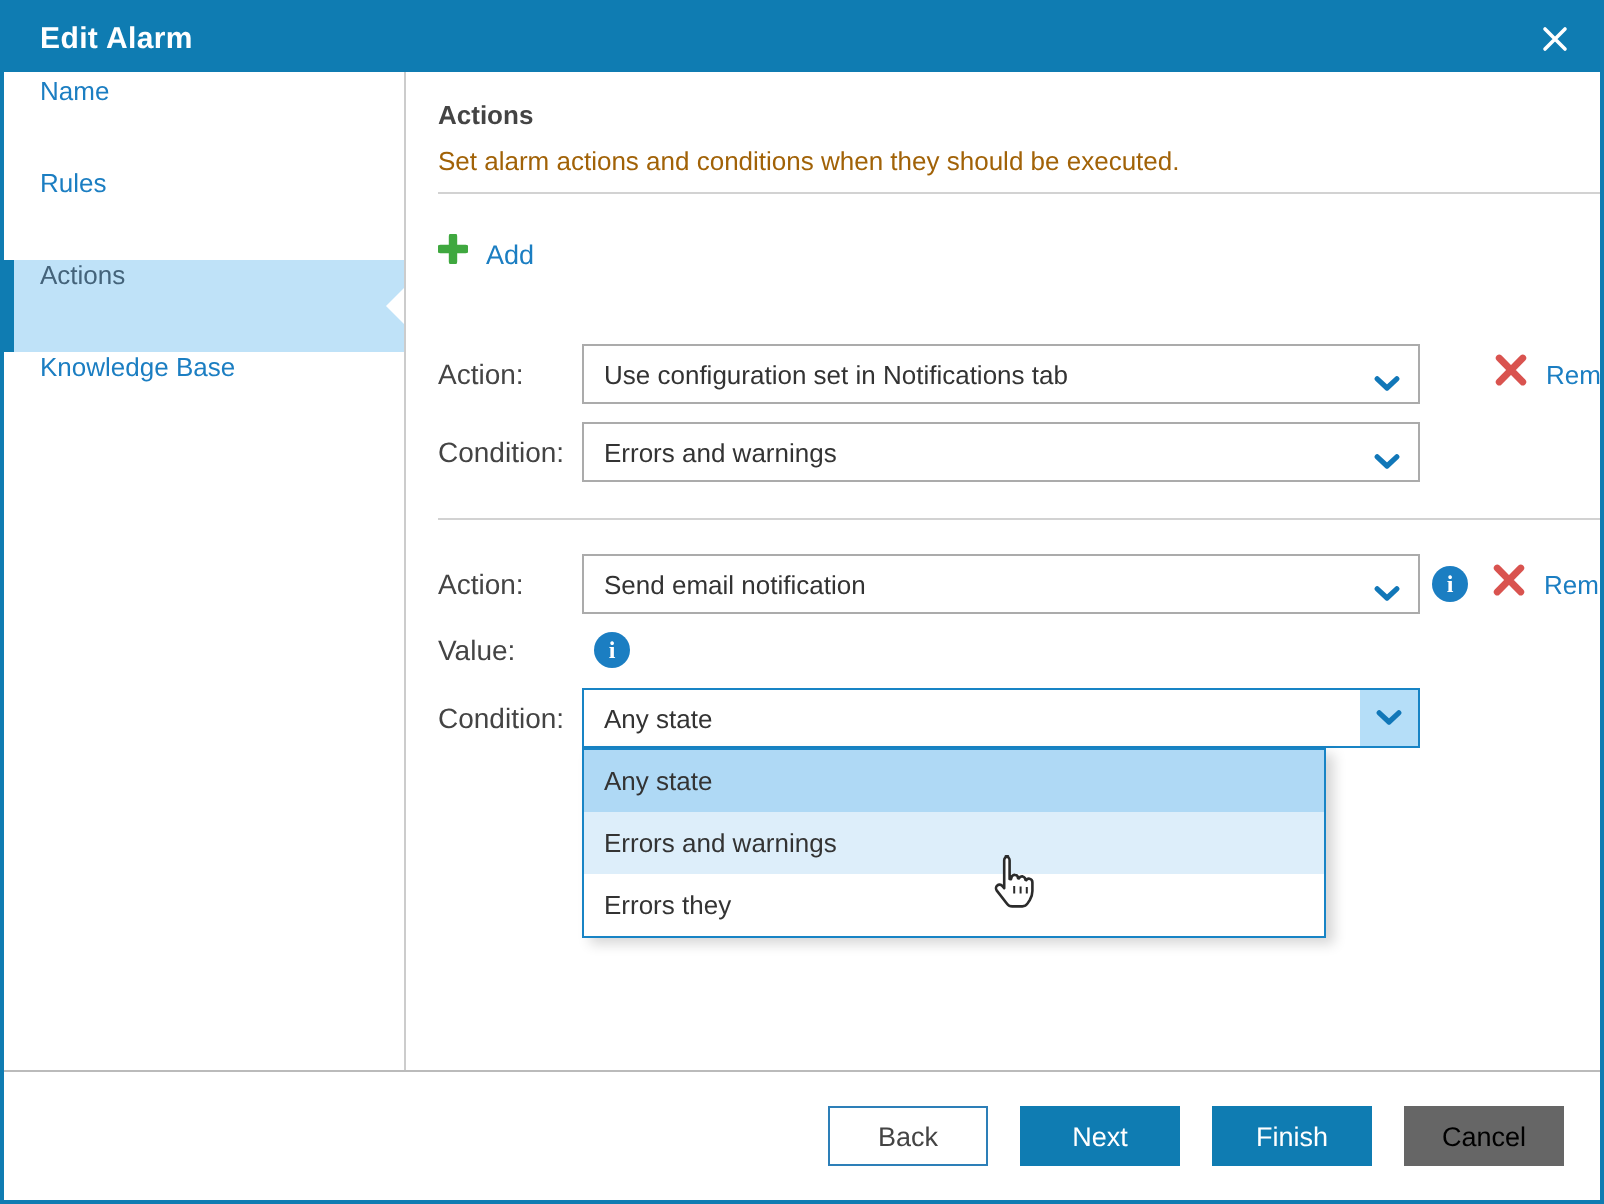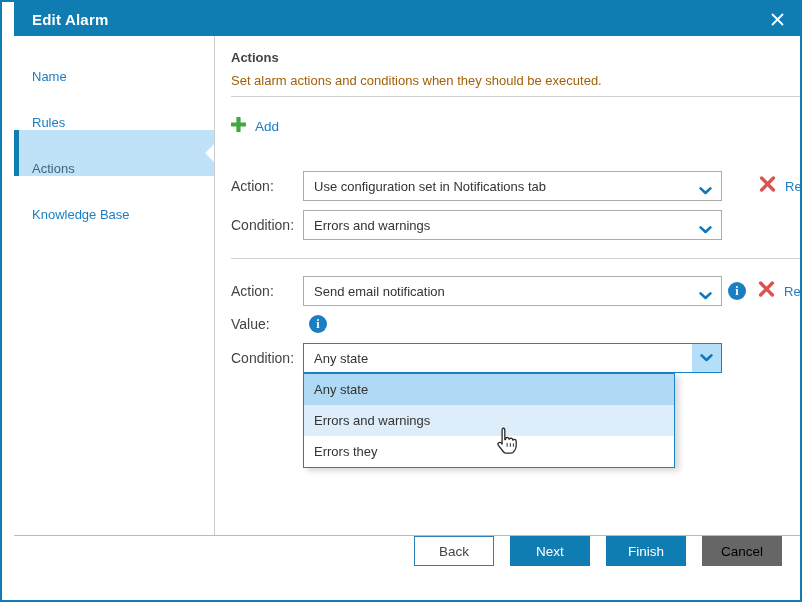--- a/index.html
+++ b/index.html
@@ -4,35 +4,34 @@
 <style>
   html,body{margin:0;padding:0;background:#fff;}
   .dialog{
     position:relative;
     width:802px;height:602px;
     box-sizing:border-box;
     border:2px solid #0F7CB2;
     background:#fff;
     font-family:"Liberation Sans", sans-serif;
     overflow:hidden;
-    padding-left:12px;
   }
   
   .titlebar{
     height:34px;background:#0F7CB2;color:#fff;
     display:flex;align-items:center;justify-content:space-between;
     padding:0 15px 0 18px;box-sizing:border-box;
   }
   .title{font-size:15px;font-weight:bold;letter-spacing:.2px;}
   .close-btn{width:16px;height:16px;display:flex;align-items:center;justify-content:center;cursor:pointer;}
   
   .body{display:flex;height:499px;}
   .sidebar{width:201px;border-right:1px solid #CCCCCC;padding-top:2px;box-sizing:border-box;flex:none;}
   .side-item{
-    height:46px;display:flex;align-items:flex-end;
+    height:46px;display:flex;align-items:flex-start;
     padding-left:18px;color:#1B7EC2;font-size:13px;cursor:pointer;position:relative;
   }
   .side-item.selected{
     background:#BFE2F8;color:#44637A;
     clip-path:polygon(0 0,100% 0,100% calc(50% - 9px),calc(100% - 9px) 50%,100% calc(50% + 9px),100% 100%,0 100%);
   }
   .side-item.selected::before{
     content:"";position:absolute;left:0;top:0;bottom:0;width:5px;background:#0F7CB2;
   }
   .content{flex:1;padding:12px 13px 0 16px;position:relative;}
@@ -78,21 +77,21 @@
     position:absolute;top:29px;left:-1px;width:370px;
     border:1px solid #1884C5;background:#fff;
     box-shadow:4px 3px 6px rgba(0,0,0,.16);z-index:5;cursor:default;
   }
   .dd-item{height:31px;display:flex;align-items:center;padding-left:10px;font-size:13px;color:#333;cursor:pointer;}
   .dd-item.sel{background:#AFD9F5;}
   .dd-item.hov{background:#DDEEFA;}
   
   .footer{
     height:64px;border-top:1px solid #BBBBBB;
-    display:flex;align-items:flex-start;justify-content:flex-end;
+    display:flex;align-items:center;justify-content:flex-end;
     gap:16px;padding-right:18px;box-sizing:content-box;background:#fff;
   }
   .btn{
     width:80px;height:30px;box-sizing:border-box;
     display:flex;align-items:center;justify-content:center;
     font-size:13.5px;cursor:pointer;font-family:"Liberation Sans", sans-serif;
   }
   .btn.secondary{background:#fff;border:1px solid #2D7FB8;color:#444;}
   .btn.primary{background:#0F7CB2;border:1px solid #0F7CB2;color:#fff;}
   .btn.gray{background:#666;border:1px solid #666;color:#000000;}

